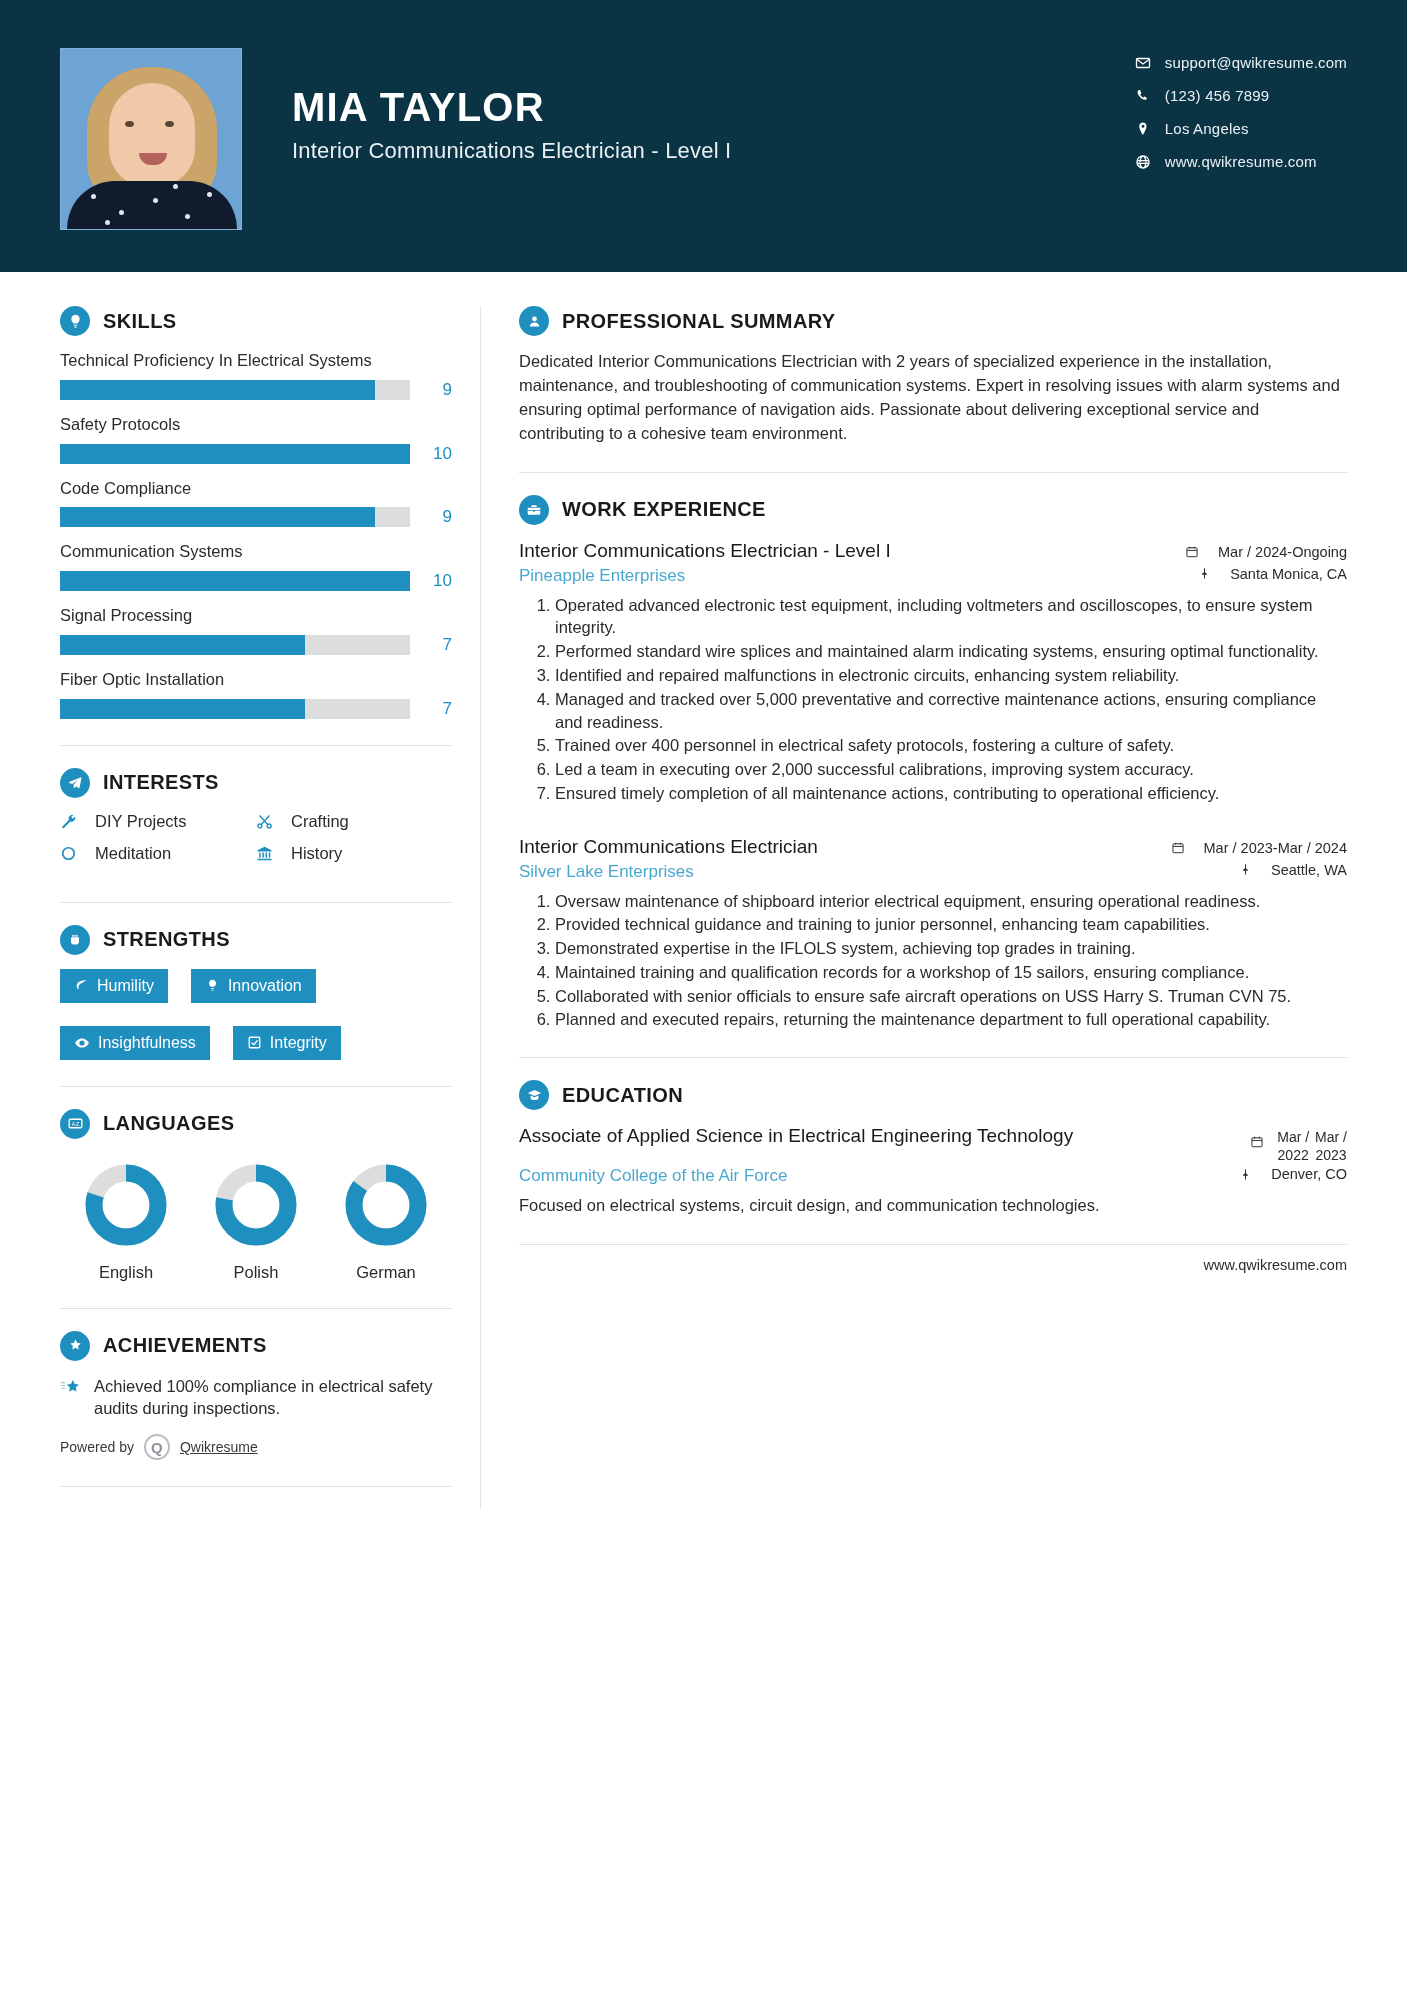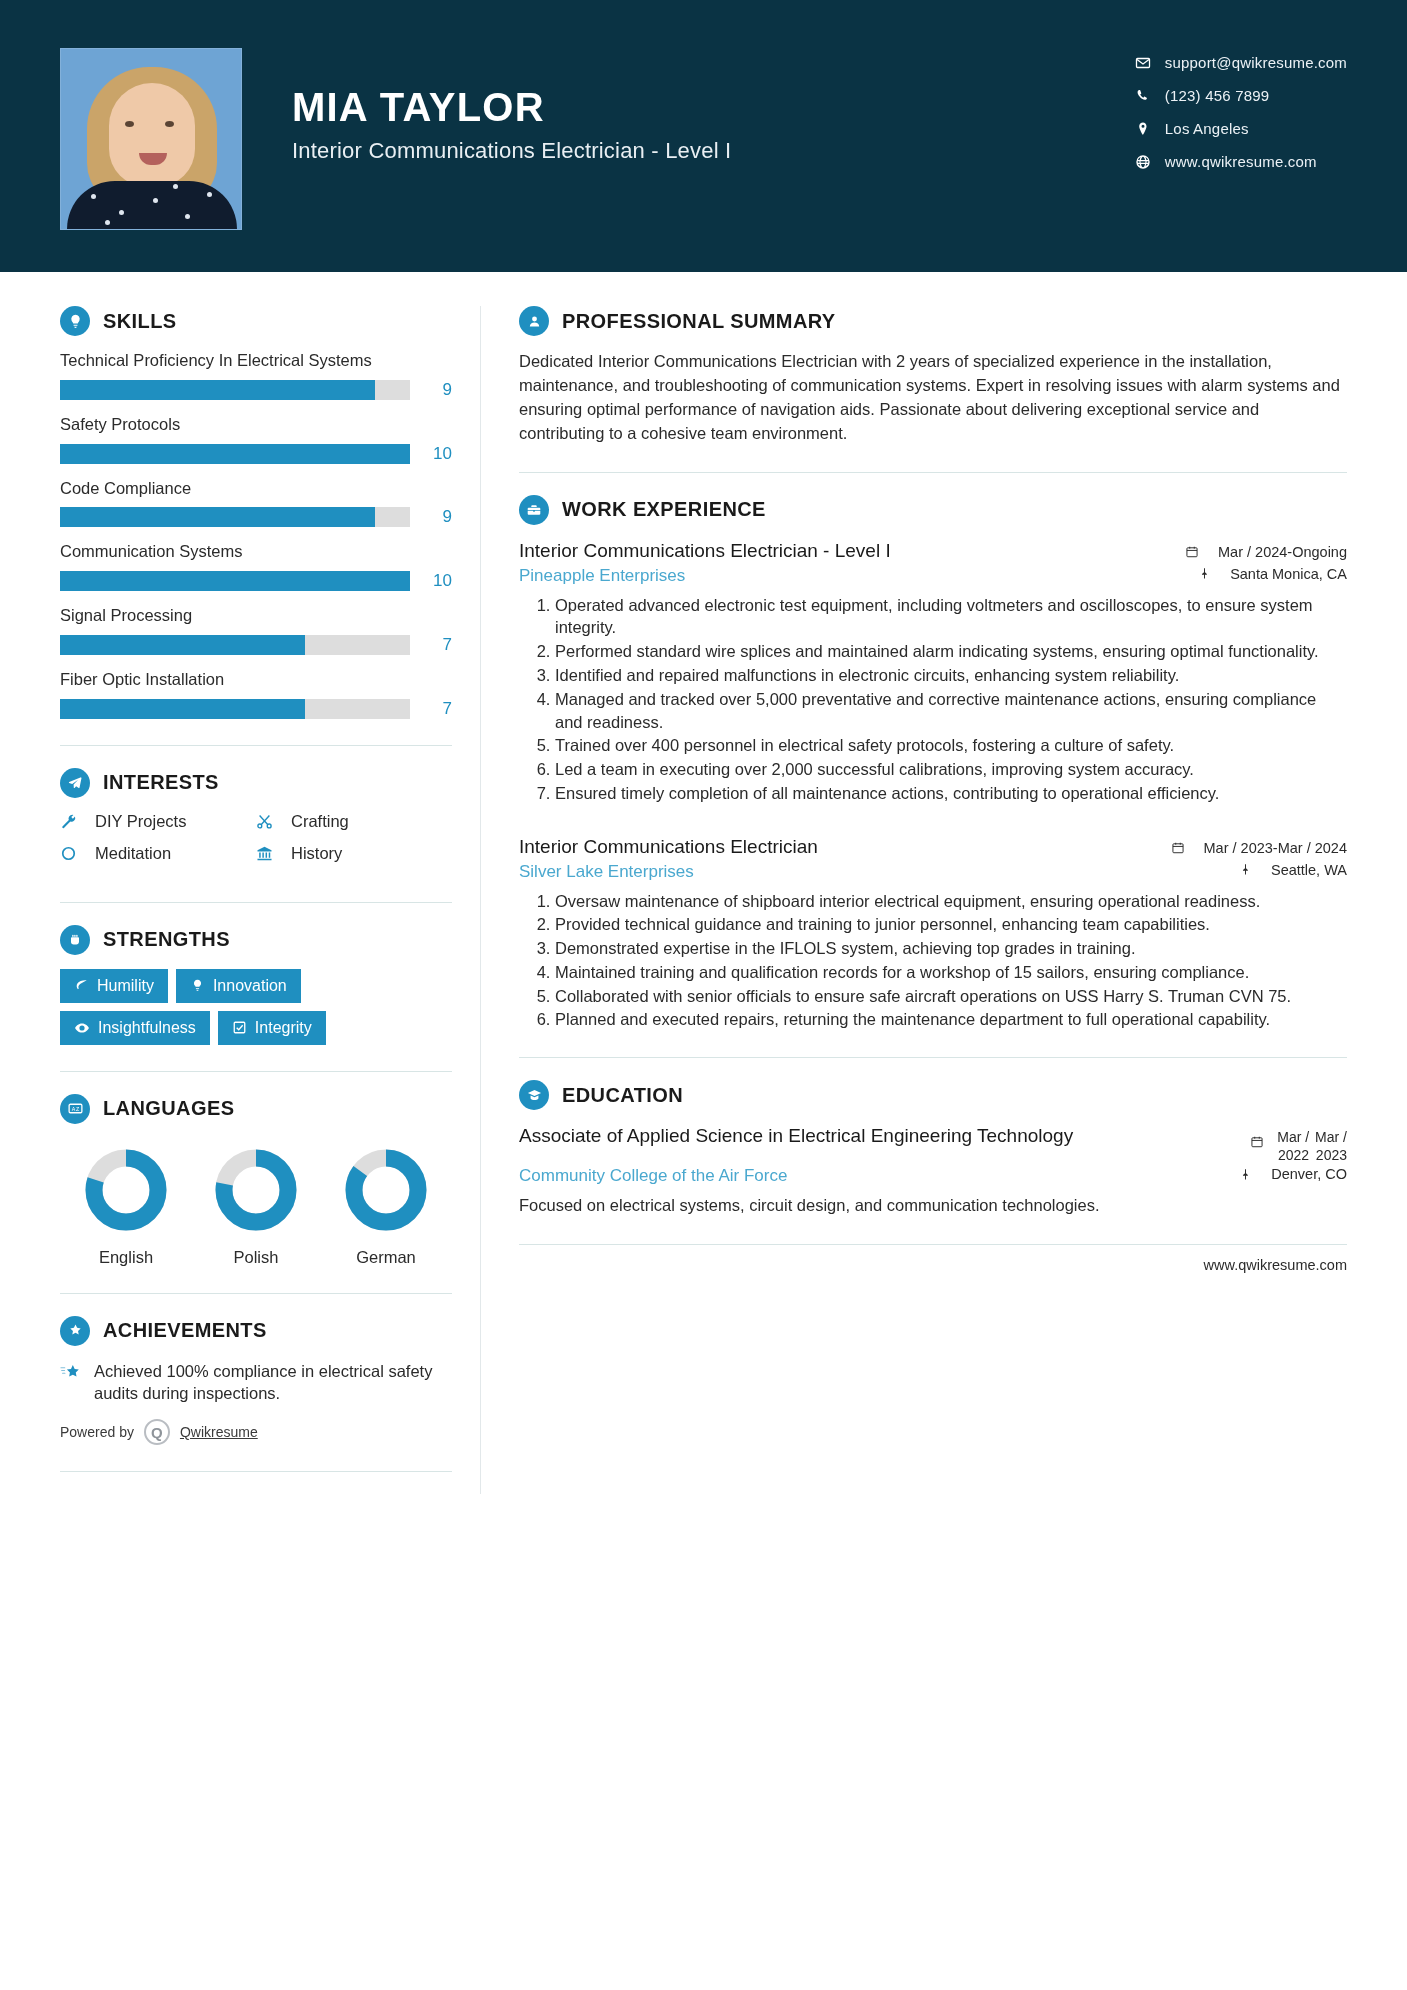--- a/index.html
+++ b/index.html
@@ -84,21 +84,21 @@
   .bar-fill { height:100%; background:#1f8fc0; }
   .bar-val { width: 32px; text-align:right; font-size:17px; color:#1f8fc0; margin-left:10px; }
 
   
   .interests { display:flex; flex-wrap:wrap; }
   .interest { width: 50%; display:flex; align-items:center; margin-bottom: 13px; }
   .interest .ic { width:26px; color:#1f8fc0; display:flex; align-items:center; }
   .interest .lbl { font-size: 16.5px; color:#2b2b2b; margin-left:9px; }
 
   
-  .strengths { display:flex; flex-wrap:wrap; gap: 8px; }
+  .strengths { display:flex; flex-wrap:wrap; gap: 23px; }
   .strength {
     background:#1f8fc0; color:#fff; font-size:16px;
     padding: 8px 14px; display:flex; align-items:center;
   }
   .strength .ic { display:flex; align-items:center; margin-right:8px; }
 
   
   .langs { display:flex; justify-content:space-between; padding: 10px 6px 0 6px; }
   .lang { width: 120px; text-align:center; }
   .donut { width: 84px; height:84px; margin: 0 auto; }
@@ -125,21 +125,21 @@
   .job-meta { text-align:right; padding-top: 5px; white-space:nowrap; }
   .meta-row { display:flex; align-items:center; justify-content:flex-end; font-size: 14.5px; color:#2b2b2b; margin-bottom: 4px; gap: 13px; }
   .meta-row .ic { margin-right:6px; display:flex; align-items:center; }
   .job-sub { display:flex; justify-content:space-between; align-items:flex-start; margin-top: 2px; }
   .company { font-size: 17px; color:#4aa8cf; }
   ol.bullets { margin: 8px 0 0 0; padding-left: 36px; }
   ol.bullets li { font-size: 16.5px; color:#2b2b2b; line-height: 1.38; margin-bottom: 1px; }
 
   .edu-dates { display:flex; align-items:flex-start; font-size: 14px; color:#2b2b2b; justify-content:flex-end;}
   .edu-dates .ic { margin-right: 7px; padding-top:6px; }
-  .edu-date-col { line-height:1.25; margin-left: 6px; }
+  .edu-date-col { text-align:center; line-height:1.25; margin-left: 6px; }
   .edu-desc { font-size: 16.5px; color:#2b2b2b; line-height:1.42; margin-top: 8px; }
 
   .footer-hr { height:1px; background:#d8e5e5; margin: 26px 0 12px 0; }
   .footer-url { text-align:right; font-size: 14.5px; color:#2b2b2b; }
 </style>
 </head>
 <body>
 
 <div class="page">
 

